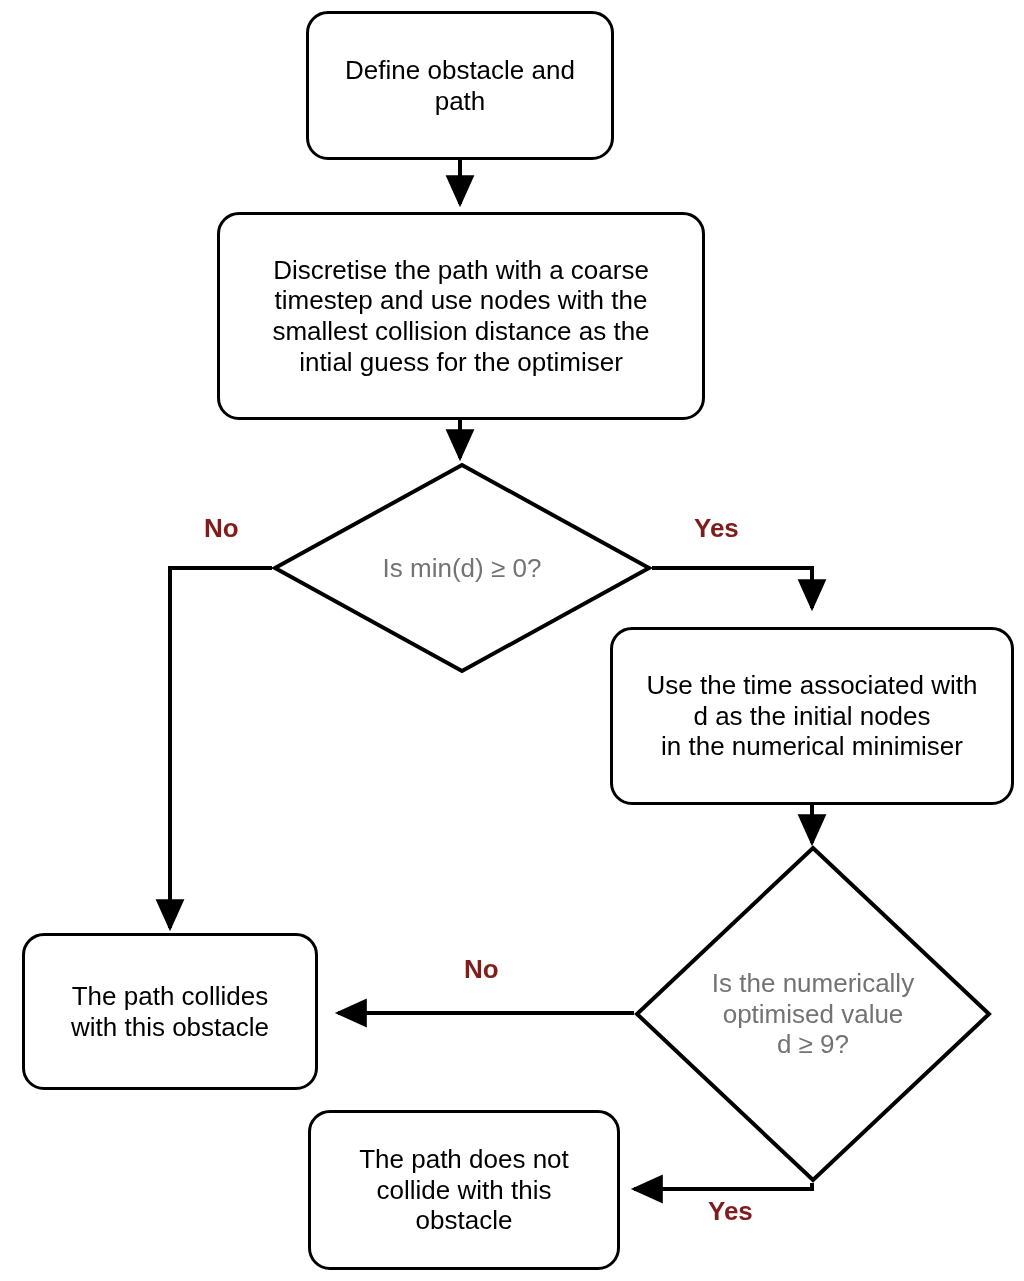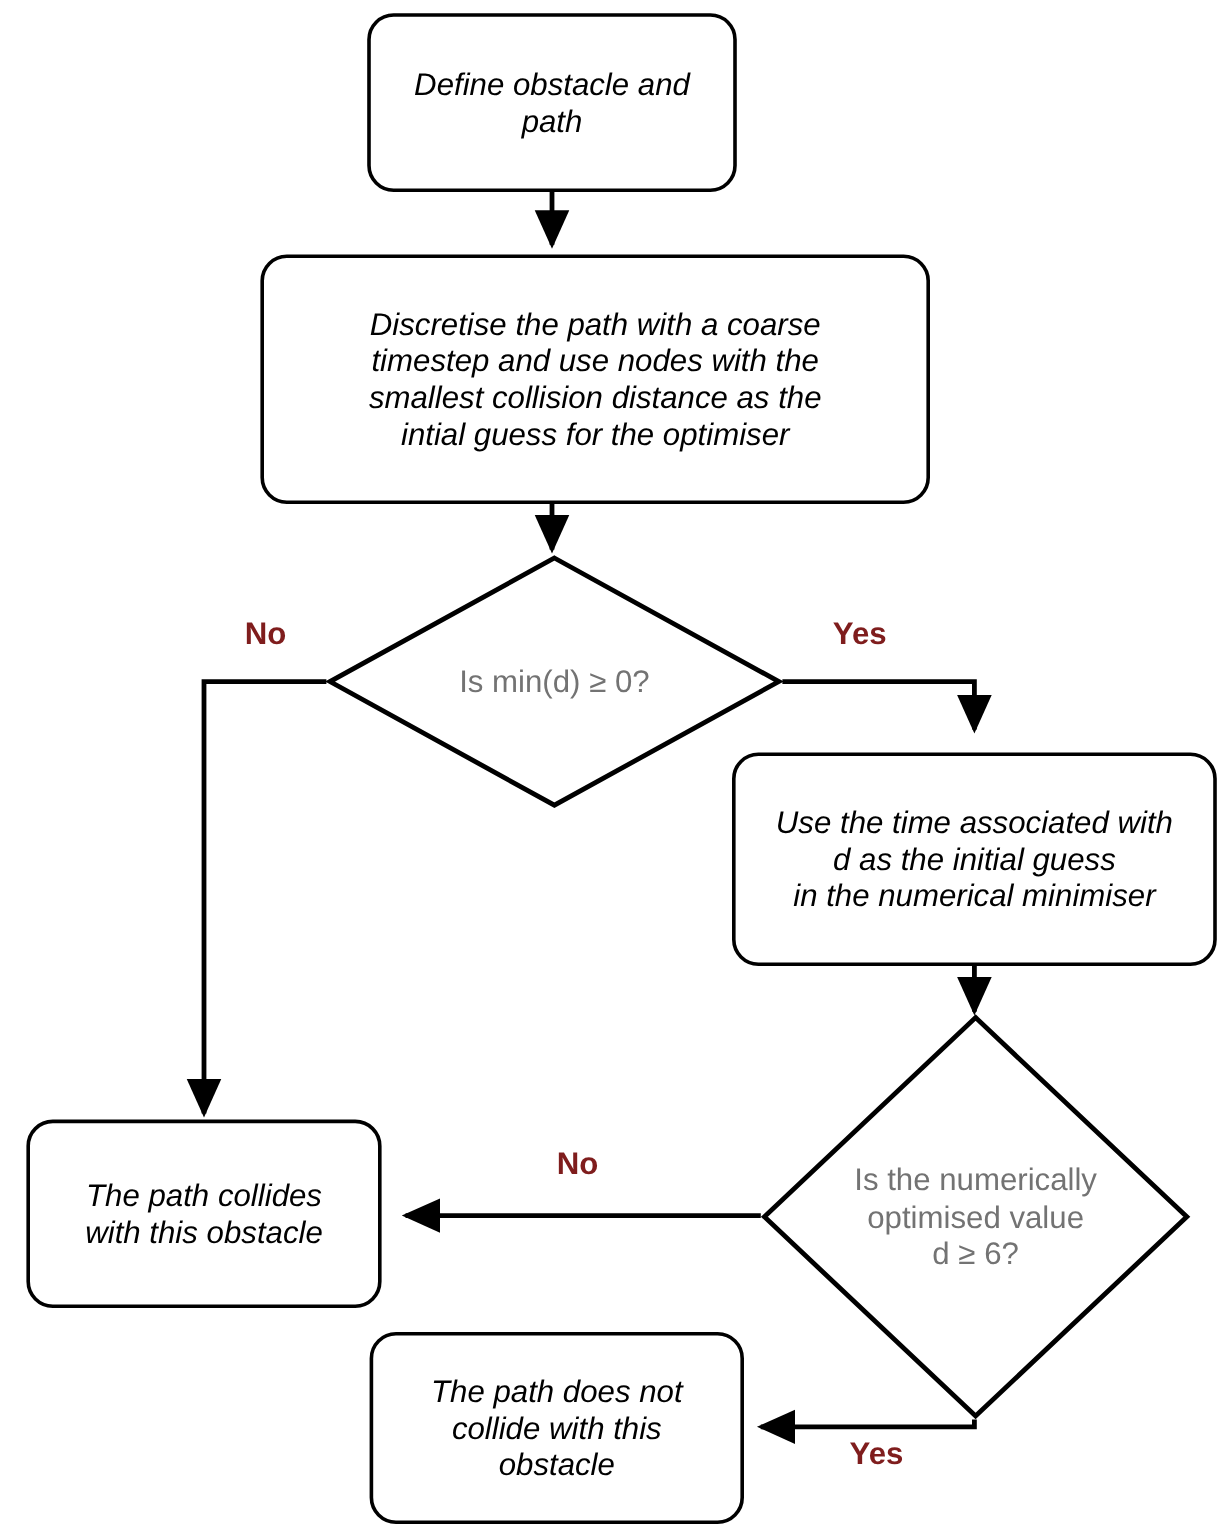--- a/index.html
+++ b/index.html
@@ -22,21 +22,20 @@
     background: #ffffff;
     display: flex;
     align-items: center;
     justify-content: center;
     text-align: center;
     color: #000000;
     line-height: 1.18;
   }
   .rounded {
     border-radius: 22px;
-    font-style: italic;
   }
   .node-text {
     display: block;
     width: 100%;
     white-space: pre-line;
   }
   .diamond-wrap {
     position: absolute;
   }
   .diamond-wrap svg {
@@ -101,50 +100,50 @@
 
       <path d="M812,1183 L812,1189 L634,1189" marker-end="url(#arrow)"></path>
     </g>
   </svg>
 
   <div class="node rounded" style="left:306px; top:11px; width:308px; height:149px; font-size:26px;">
     <span class="node-text">Define obstacle and
 path</span>
   </div>
 
-  <div class="node rounded" style="left:217px; top:212px; width:558px; height:208px; font-size:26px;">
+  <div class="node rounded" style="left:217px; top:212px; width:488px; height:208px; font-size:26px;">
     <span class="node-text">Discretise the path with a coarse
 timestep and use nodes with the
 smallest collision distance as the
 intial guess for the optimiser</span>
   </div>
 
   <div class="diamond-wrap" style="left:272px; top:462px; width:380px; height:212px;">
     <svg width="380" height="212" viewBox="0 0 380 212">
       <polygon points="190,3 377,106 190,209 3,106" fill="#ffffff" stroke="#000000" stroke-width="4"></polygon>
     </svg>
     <div class="diamond-label" style="font-size:26px;">
       <span>Is min(d) ≥ 0?</span>
     </div>
   </div>
 
   <div class="node rounded" style="left:610px; top:627px; width:404px; height:178px; font-size:26px;">
     <span class="node-text">Use the time associated with
-d as the initial guess
+d as the initial nodes
 in the numerical minimiser</span>
   </div>
 
   <div class="diamond-wrap" style="left:634px; top:845px; width:358px; height:338px;">
     <svg width="358" height="338" viewBox="0 0 358 338">
       <polygon points="179,3 355,169 179,335 3,169" fill="#ffffff" stroke="#000000" stroke-width="4"></polygon>
     </svg>
     <div class="diamond-label" style="font-size:26px;">
       <span>Is the numerically
 optimised value
-d ≥ 6?</span>
+d ≥ 9?</span>
     </div>
   </div>
 
   <div class="node rounded" style="left:308px; top:1110px; width:312px; height:160px; font-size:26px;">
     <span class="node-text">The path does not
 collide with this
 obstacle</span>
   </div>
 
   <div class="node rounded" style="left:22px; top:933px; width:296px; height:157px; font-size:26px;">

